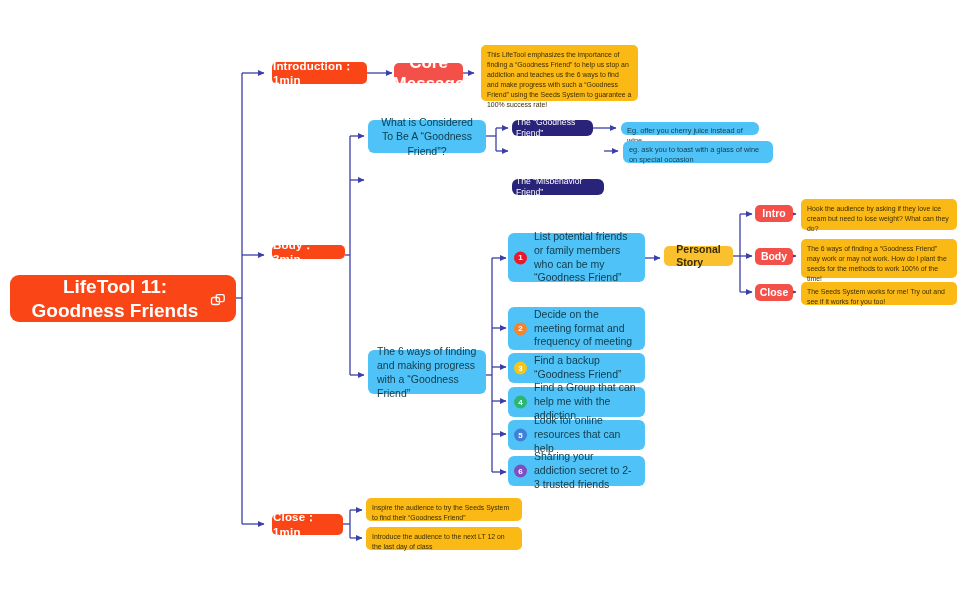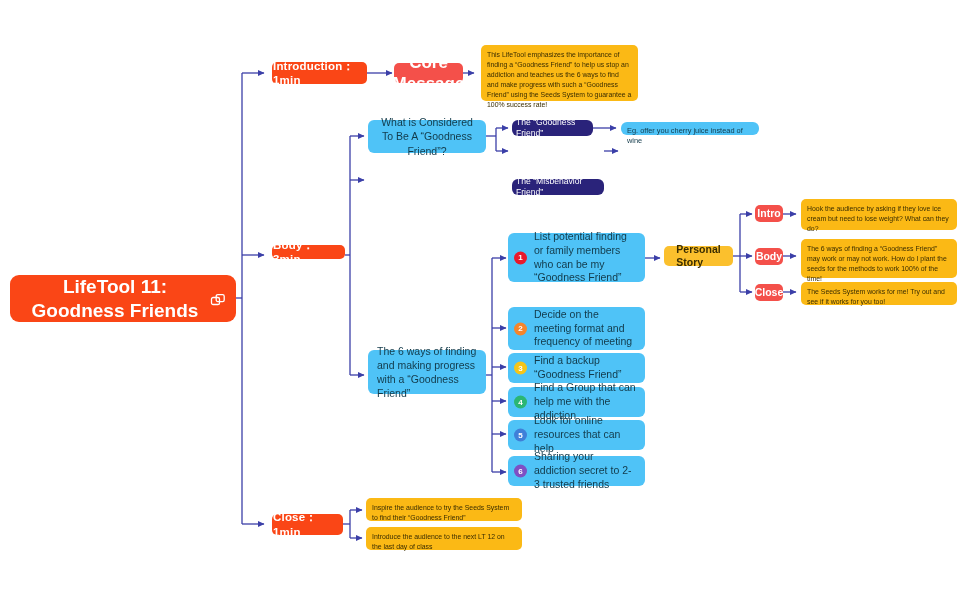--- a/index.html
+++ b/index.html
@@ -68,21 +68,21 @@
   }
 
   
   .pill-red {
     background: #F4504A;
     color: #ffffff;
     border-radius: 5px;
     font-size: 10.5px;
     font-weight: 700;
     justify-content: center;
-    padding: 4px 9px;
+    padding: 4px 19px;
     text-align: center;
   }
   .pill-red.wide { font-size: 17px; padding: 5px 11px; }
 
   
   .box-yellow {
     background: #FBB915;
     color: #3a2d00;
     border-radius: 5px;
     font-size: 6.9px;
@@ -257,24 +257,27 @@
   <div class="node pill-navy" style="left:512px; top:120px; width:81px; height:16px;">
     <span>The “Goodness Friend”</span>
   </div>
   <div class="node box-blue sm" style="left:621px; top:122px; width:138px; height:13px;">
     <span>Eg. offer you cherry juice instead of wine</span>
   </div>
 
   <div class="node pill-navy" style="left:512px; top:143px; width:92px; height:16px;margin-top:36px;">
     <span>The “Misbehavior Friend”</span>
   </div>
+  <div class="node box-blue sm" style="left:623px; top:141px; width:150px; height:22px;">
+    <span>eg. ask you to toast with a glass of wine on special occasion</span>
+  </div>
 
   <div class="node box-num" style="left:508px; top:233px; width:137px; height:49px;">
     <span class="num-badge" style="background:#E8192C;">1</span>
-    <span>List potential finding or family members who can be my “Goodness Friend”</span>
+    <span>List potential friends or family members who can be my “Goodness Friend”</span>
   </div>
 
   <div class="node box-num" style="left:508px; top:307px; width:137px; height:43px;">
     <span class="num-badge" style="background:#F5852B;">2</span>
     <span>Decide on the meeting format and frequency of meeting</span>
   </div>
 
   <div class="node box-num" style="left:508px; top:353px; width:137px; height:30px;">
     <span class="num-badge" style="background:#F5C518;">3</span>
     <span>Find a backup “Goodness Friend”</span>

